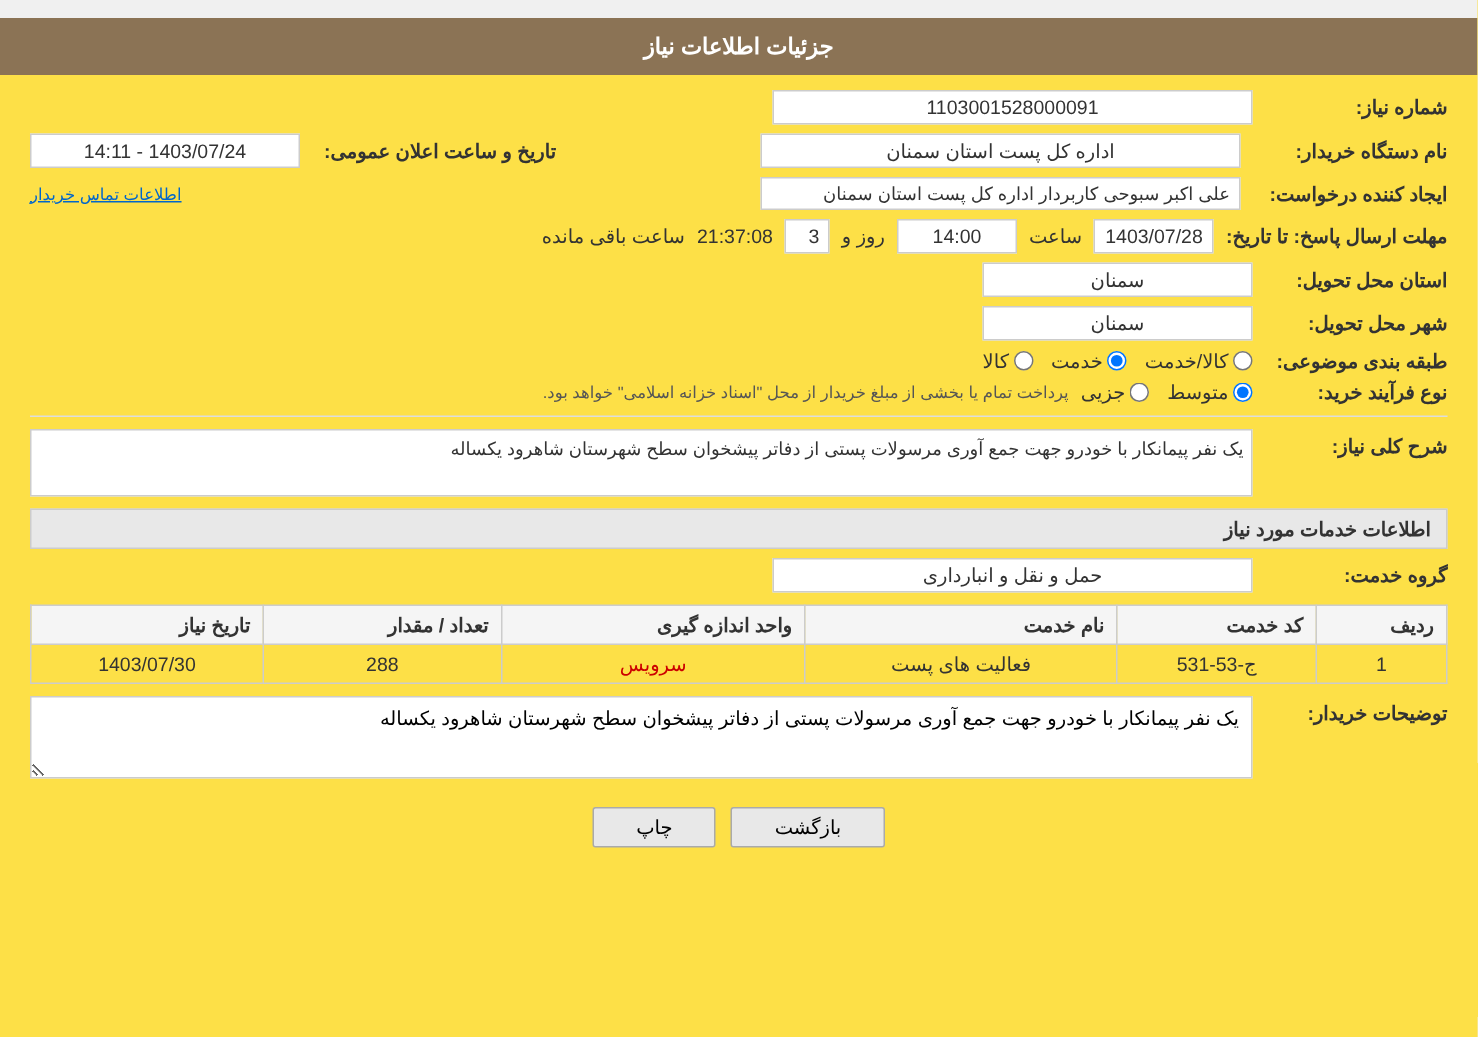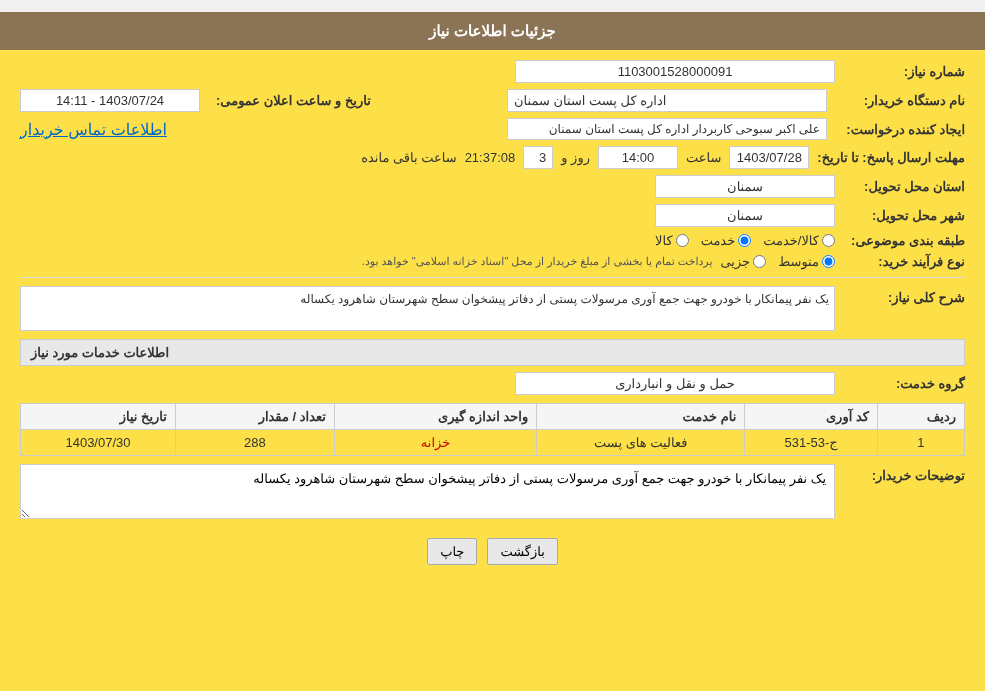--- a/index.html
+++ b/index.html
@@ -68,21 +68,21 @@
       align-items: center;
       gap: 8px;
       flex-wrap: wrap;
     }
     .section-title {
       background: #e8e8e8;
       border: 1px solid #ccc;
       padding: 5px 10px;
       font-weight: bold;
       margin: 8px 0 6px 0;
-      text-align: left;
+      text-align: right;
     }
     .radio-group {
       display: flex;
       align-items: center;
       gap: 12px;
     }
     .radio-item {
       display: flex;
       align-items: center;
       gap: 3px;
@@ -115,21 +115,21 @@
       margin: 8px 0;
     }
     .buttons-row {
       display: flex;
       justify-content: center;
       gap: 10px;
       margin-top: 16px;
       margin-bottom: 16px;
     }
     .btn {
-      padding: 5px 12px;
+      padding: 5px 28px;
       border: 1px solid #aaa;
       background: #e8e8e8;
       cursor: pointer;
       font-size: 13px;
       font-family: Tahoma, Arial, sans-serif;
       border-radius: 2px;
     }
     .page-inner {
       position: relative;
     }
@@ -156,35 +156,35 @@
     <div class="content">
 
       <div class="row">
         <span class="label">شماره نیاز:</span>
         <div class="field-box wide" style="text-align:center;font-size:13px;">1103001528000091</div>
       </div>
 
       <div class="row" style="justify-content:space-between;">
         <div class="inline-group">
           <span class="label">نام دستگاه خریدار:</span>
-          <div class="field-box wide" style="text-align:left;">اداره کل پست استان سمنان</div>
+          <div class="field-box wide" style="text-align:center;">اداره کل پست استان سمنان</div>
         </div>
         <div class="inline-group">
           <span class="label">تاریخ و ساعت اعلان عمومی:</span>
           <div class="field-box medium" style="text-align:center;">1403/07/24 - 14:11</div>
         </div>
       </div>
 
       <div class="row" style="justify-content:space-between;">
         <div class="inline-group">
           <span class="label">ایجاد کننده درخواست:</span>
           <div class="field-box wide" style="text-align:right;font-size:12px;padding-left:12px;">علی اکبر سبوحی کاربردار اداره کل پست استان سمنان</div>
         </div>
         <div class="inline-group">
-          <span class="blue-text" style="font-size:16px;">اطلاعات تماس خریدار</span>
+          <span class="blue-text" style="font-size:11px;">اطلاعات تماس خریدار</span>
         </div>
       </div>
 
       <div class="row">
         <span class="label">مهلت ارسال پاسخ: تا تاریخ:</span>
         <div class="inline-group">
           <div class="field-box small" style="text-align:center;">1403/07/28</div>
           <span>ساعت</span>
           <div class="field-box small" style="text-align:center;">14:00</div>
           <span>روز و</span>
@@ -252,33 +252,33 @@
 
       <div class="row">
         <span class="label">گروه خدمت:</span>
         <div class="field-box wide" style="text-align:center;">حمل و نقل و انبارداری</div>
       </div>
 
       <table class="table-container">
         <thead>
           <tr>
             <th>ردیف</th>
-            <th>کد آوری</th>
+            <th>کد خدمت</th>
             <th>نام خدمت</th>
             <th>واحد اندازه گیری</th>
             <th>تعداد / مقدار</th>
             <th>تاریخ نیاز</th>
           </tr>
         </thead>
         <tbody id="services-tbody">
         <tr>
       <td>1</td>
       <td>ج-53-531</td>
       <td>فعالیت های پست</td>
-      <td class="td-red">خزانه</td>
+      <td class="td-red">سرویس</td>
       <td>288</td>
       <td>1403/07/30</td>
     </tr>
           </tbody>
       </table>
 
       <div class="row" style="align-items:flex-start;">
         <span class="label" style="padding-top:4px;">توضیحات خریدار:</span>
         <div style="flex:1;">
           <textarea class="description-area" readonly="" style="">یک نفر پیمانکار با خودرو جهت جمع آوری مرسولات پستی از دفاتر پیشخوان سطح شهرستان شاهرود یکساله</textarea>

